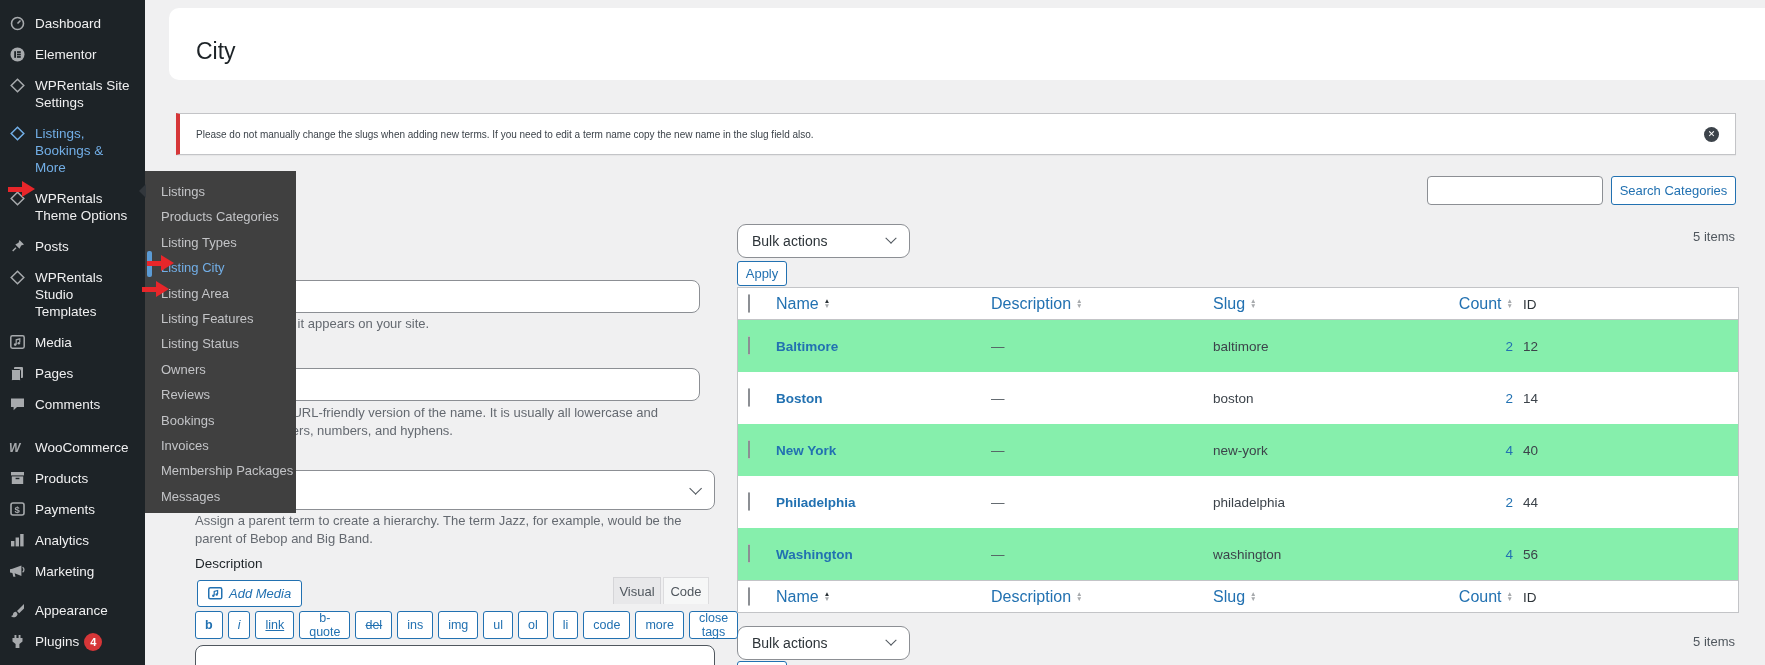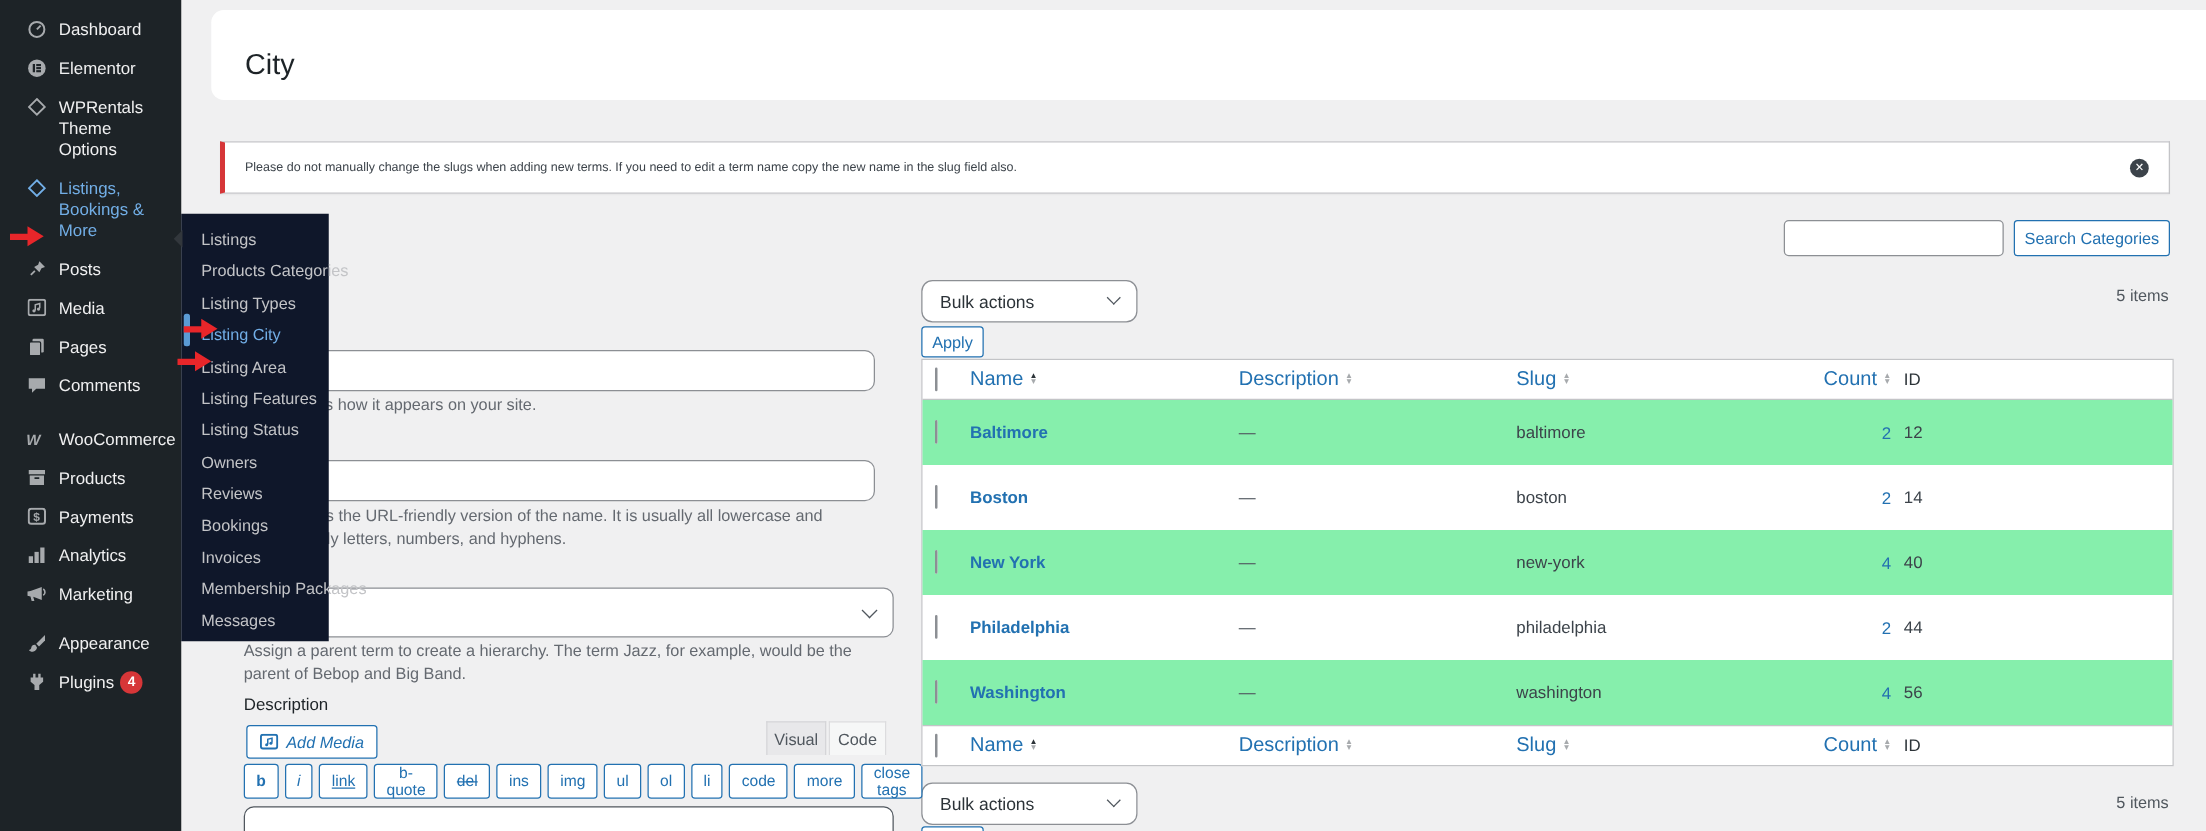--- a/index.html
+++ b/index.html
@@ -1,31 +1,31 @@
 <!DOCTYPE html>
 <html><head>
 <meta charset="utf-8">
 <style>
   * { margin:0; padding:0; box-sizing:border-box; }
   html,body { width:1765px; height:665px; overflow:hidden; }
   body { position:relative; background:#f0f0f1; font-family:"Liberation Sans", sans-serif; color:#3c434a; }
 
   
   .sidebar { position:absolute; left:0; top:0; width:145px; height:665px; background:#1d2327; z-index:40; padding-top:8px; }
-  .sb-item { display:flex; align-items:flex-start; gap:9px; padding:7px 8px 7px 20px; cursor:pointer; }
+  .sb-item { display:flex; align-items:flex-start; gap:9px; padding:7px 8px 7px 8px; cursor:pointer; }
   .sb-item .ic { flex:0 0 18px; width:18px; height:16px; margin-top:0; display:flex; align-items:center; justify-content:center; }
   .sb-item .ic svg { display:block; }
   .sb-item .lbl { font-size:13.5px; line-height:17px; color:#f0f0f1; }
   .sb-item.active .lbl { color:#72aee6; }
   .sb-gap1 { height:12px; } .sb-gap2 { height:8px; }
   .badge { display:inline-block; min-width:18px; height:18px; margin-left:5px; background:#d63638; color:#fff;
            border-radius:50%; font-size:11px; line-height:18px; text-align:center; font-weight:bold; vertical-align:top; }
 
   
-  .flyout { position:absolute; left:145px; top:171px; width:118px; background:#0f172a; z-index:50; padding:8px 0 4px; }
+  .flyout { position:absolute; left:145px; top:171px; width:151px; background:#404040; z-index:50; padding:8px 0 4px; }
   .flyout::before { content:""; position:absolute; left:-6px; top:13px; border-top:7px solid transparent;
                     border-bottom:7px solid transparent; border-right:7px solid #32373c; }
   .fly-item { padding:6px 16px; font-size:13px; line-height:13.4px; color:#c3c4c7; cursor:pointer; white-space:nowrap; }
   .fly-item.active { color:#72aee6; }
 
   
   .ann { position:absolute; z-index:60; }
   .arrow { width:28px; height:16px; }
   .arrow .tail { position:absolute; left:0; top:5.5px; width:15px; height:5px; background:#e8262a; }
   .arrow .head { position:absolute; left:14px; top:0; width:0; height:0;
@@ -317,40 +317,56 @@
         </svg>
       </span>
     <span class="lbl">Elementor</span>
   </div>
   <div class="sb-item">
     <span class="ic">
         <svg width="15" height="15" viewBox="0 0 15 15">
           <path d="M7.5 1.2L13.8 7.5 7.5 13.8 1.2 7.5z" fill="none" stroke="#a7aaad" stroke-width="1.5"></path>
         </svg>
       </span>
+    <span class="lbl">WPRentals Site Settings</span>
+  </div>
+  <div class="sb-item active">
+    <span class="ic">
+        <svg width="15" height="15" viewBox="0 0 15 15">
+          <path d="M7.5 1.2L13.8 7.5 7.5 13.8 1.2 7.5z" fill="none" stroke="#72aee6" stroke-width="1.5"></path>
+        </svg>
+      </span>
+    <span class="lbl">Listings, Bookings &amp; More</span>
+  </div>
+  <div class="sb-item">
+    <span class="ic">
+        <svg width="15" height="15" viewBox="0 0 15 15">
+          <path d="M7.5 1.2L13.8 7.5 7.5 13.8 1.2 7.5z" fill="none" stroke="#a7aaad" stroke-width="1.5"></path>
+        </svg>
+      </span>
     <span class="lbl">WPRentals Theme Options</span>
-  </div>
-  <div class="sb-item active">
-    <span class="ic">
-        <svg width="15" height="15" viewBox="0 0 15 15">
-          <path d="M7.5 1.2L13.8 7.5 7.5 13.8 1.2 7.5z" fill="none" stroke="#72aee6" stroke-width="1.5"></path>
-        </svg>
-      </span>
-    <span class="lbl">Listings, Bookings &amp; More</span>
   </div>
   <div class="sb-item">
     <span class="ic">
         <svg width="15" height="15" viewBox="0 0 15 15">
           <g fill="#a7aaad">
             <path d="M9.5 1l4.5 4.5-2.8 1-1.7 3.2-4.2-4.2 3.2-1.7z"></path>
             <rect x="2" y="9.6" width="4.6" height="1.4" transform="rotate(-45 4.3 10.3)"></rect>
           </g>
         </svg>
       </span>
     <span class="lbl">Posts</span>
+  </div>
+  <div class="sb-item">
+    <span class="ic">
+        <svg width="15" height="15" viewBox="0 0 15 15">
+          <path d="M7.5 1.2L13.8 7.5 7.5 13.8 1.2 7.5z" fill="none" stroke="#a7aaad" stroke-width="1.5"></path>
+        </svg>
+      </span>
+    <span class="lbl">WPRentals Studio Templates</span>
   </div>
   <div class="sb-item">
     <span class="ic">
         <svg width="15" height="14" viewBox="0 0 15 14">
           <rect x="0.8" y="0.8" width="13.4" height="12.4" rx="1.6" fill="none" stroke="#a7aaad" stroke-width="1.5"></rect>
           <path d="M6.2 9.4V4.8l3.6-1v3.8" fill="none" stroke="#a7aaad" stroke-width="1.2"></path>
           <circle cx="5.2" cy="9.6" r="1.3" fill="#a7aaad"></circle>
           <circle cx="8.8" cy="8.2" r="1.3" fill="#a7aaad"></circle>
         </svg>
       </span>

